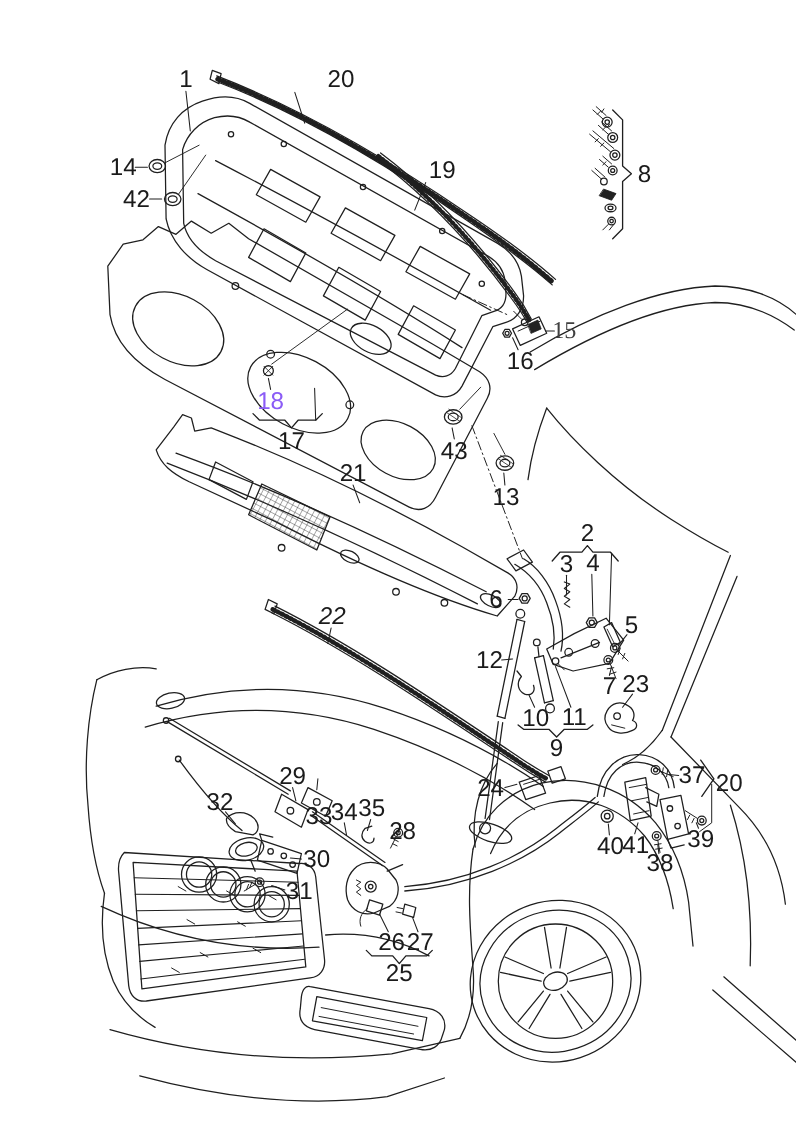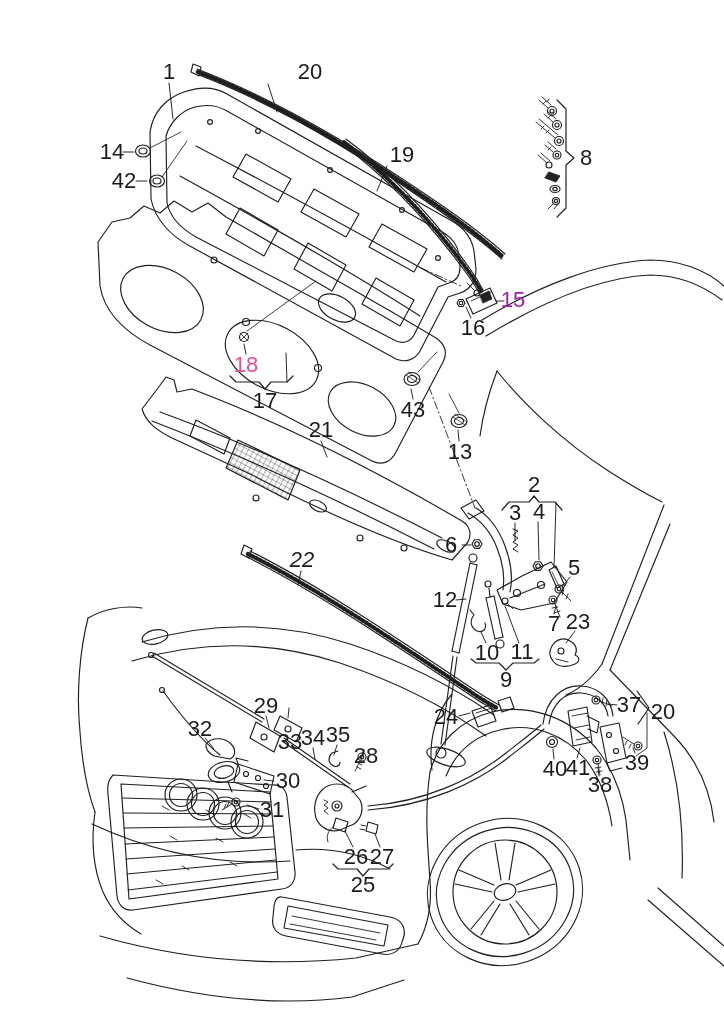--- a/index.html
+++ b/index.html
@@ -430,24 +430,24 @@
       <div class="callout" style="left: 574px; top: 568px; color: rgb(27, 27, 27); font-size: 22px;">5</div>
       <div class="callout" style="left: 451px; top: 545px; color: rgb(27, 27, 27); font-size: 22px;">6</div>
       <div class="callout" style="left: 554px; top: 624px; color: rgb(27, 27, 27); font-size: 22px;">7</div>
       <div class="callout" style="left: 586px; top: 158px; color: rgb(27, 27, 27); font-size: 22px;">8</div>
       <div class="callout" style="left: 506px; top: 680px; color: rgb(27, 27, 27); font-size: 22px;">9</div>
       <div class="callout" style="left: 487px; top: 653px; color: rgb(27, 27, 27); font-size: 22px;">10</div>
       <div class="callout" style="left: 522px; top: 652px; color: rgb(27, 27, 27); font-size: 22px;">11</div>
       <div class="callout" style="left: 445px; top: 600px; color: rgb(27, 27, 27); font-size: 22px;">12</div>
       <div class="callout" style="left: 460px; top: 452px; color: rgb(27, 27, 27); font-size: 22px;">13</div>
       <div class="callout" style="left: 112px; top: 152px; color: rgb(27, 27, 27); font-size: 22px;">14</div>
-      <div class="callout" style="left: 513px; top: 300px; color: #a21caf; font-size: 22px;">15</div>
+      <div class="callout" style="left: 513px; top: 300px; color: #404040; font-size: 22px; font-family: Liberation Serif, serif;">15</div>
       <div class="callout" style="left: 473px; top: 328px; color: rgb(27, 27, 27); font-size: 22px;">16</div>
       <div class="callout" style="left: 265px; top: 401px; color: rgb(27, 27, 27); font-size: 22px;">17</div>
-      <div class="callout" style="left: 246px; top: 365px; color: #ec4899; font-size: 22px;">18</div>
+      <div class="callout" style="left: 246px; top: 365px; color: #8b5cf6; font-size: 22px;">18</div>
       <div class="callout" style="left: 389px; top: 155px; color: rgb(27, 27, 27); font-size: 22px; margin-left: 13px;">19</div>
       <div class="callout" style="left: 268px; top: 72px; color: rgb(27, 27, 27); font-size: 22px; margin-left: 42px;">20</div>
       <div class="callout" style="left: 321px; top: 430px; color: rgb(27, 27, 27); font-size: 22px;">21</div>
       <div class="callout" style="left: 302px; top: 560px; color: rgb(27, 27, 27); font-size: 22px; font-style: italic;">22</div>
       <div class="callout" style="left: 578px; top: 622px; color: rgb(27, 27, 27); font-size: 22px;">23</div>
       <div class="callout" style="left: 446px; top: 717px; color: rgb(27, 27, 27); font-size: 22px;">24</div>
       <div class="callout" style="left: 363px; top: 885px; color: rgb(27, 27, 27); font-size: 22px;">25</div>
       <div class="callout" style="left: 356px; top: 857px; color: rgb(27, 27, 27); font-size: 22px;">26</div>
       <div class="callout" style="left: 382px; top: 857px; color: rgb(27, 27, 27); font-size: 22px;">27</div>
       <div class="callout" style="left: 366px; top: 740px; color: rgb(27, 27, 27); font-size: 22px; margin-top: 16px;">28</div>

